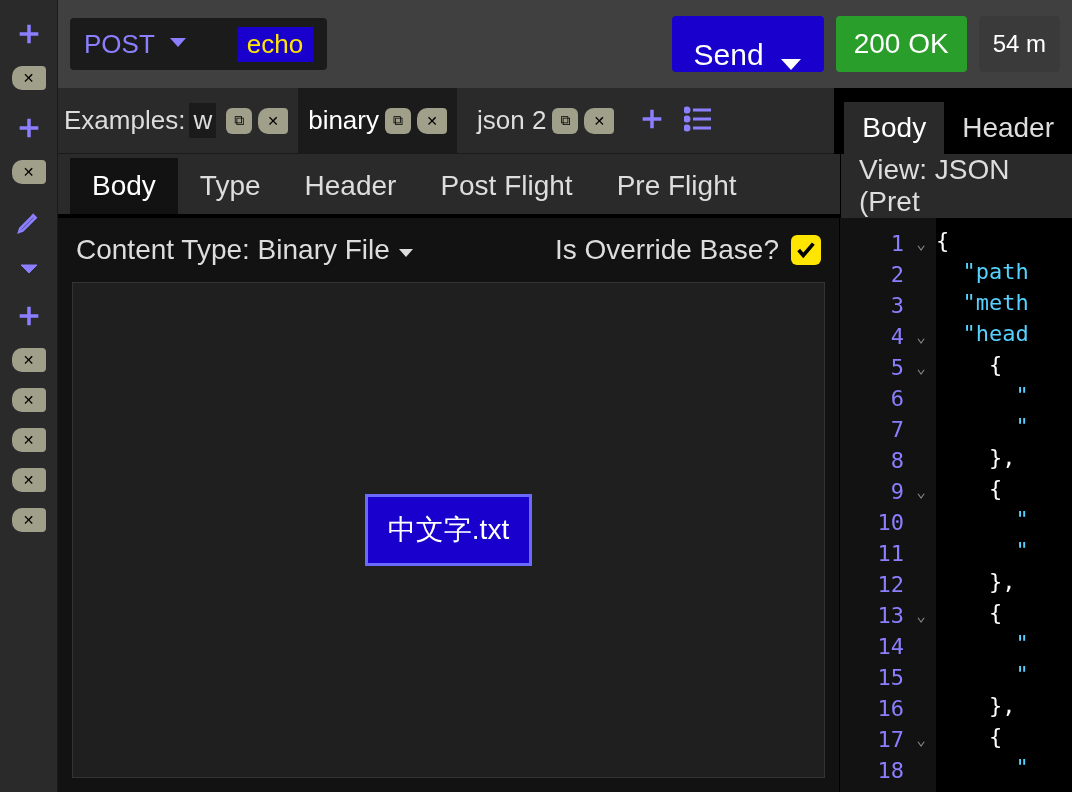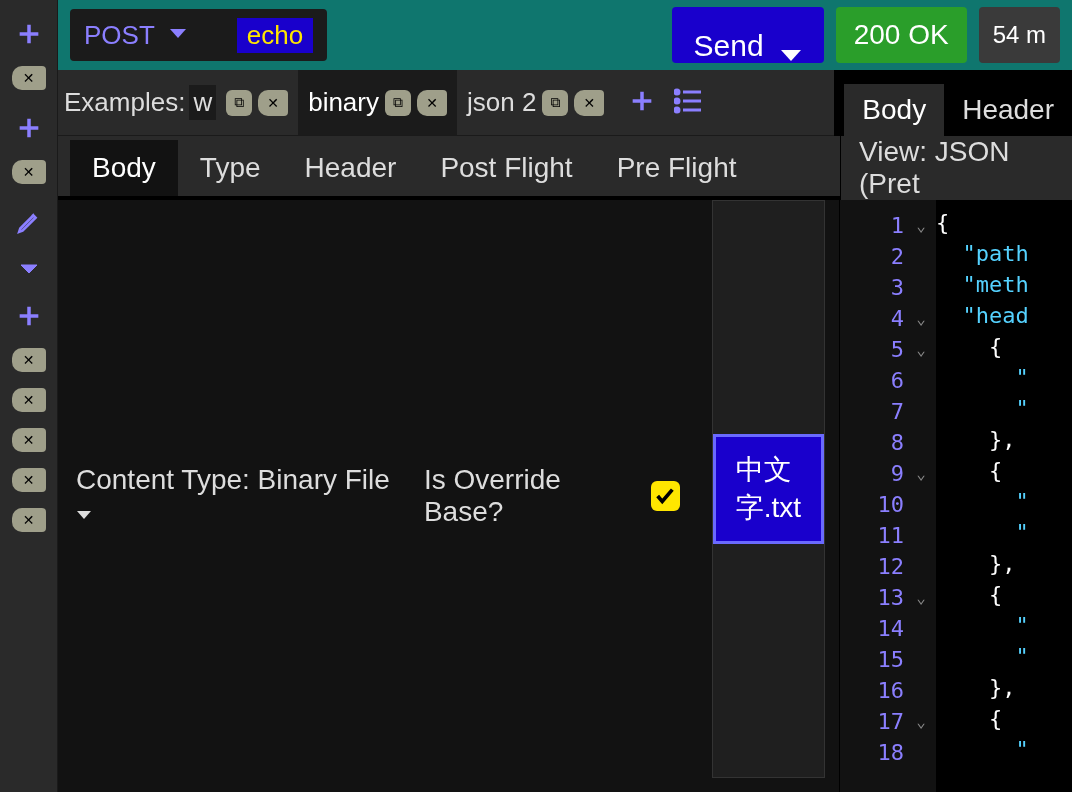--- a/index.html
+++ b/index.html
@@ -28,22 +28,22 @@
     margin-top: -6px;
   }
   .rail-chev { width:32px; height:18px; display:flex; align-items:center; justify-content:center; }
   .rail-chev svg { stroke:#8b7fff; fill:#8b7fff; }
 
   
   .main { flex:1; display:flex; flex-direction:column; }
 
   
   .request-bar {
-    height: 70px;
-    background: #0f766e;
+    height: 88px;
+    background: #404040;
     display:flex; align-items:center;
     padding: 0 12px;
     gap: 12px;
   }
   .method-box {
     background: #1b1b1b;
     display:flex; align-items:center;
     padding: 6px 14px;
     border-radius: 4px;
     height: 52px;
@@ -166,21 +166,21 @@
     color:#ddd;
     padding-left:18px;
     border-left:1px solid #000;
   }
 
   
   .row4 { display:flex; flex:1; overflow:hidden; }
   .req-body-panel {
     flex:1;
     background:#121212;
-    display:flex; flex-direction:row;
+    display:flex; flex-direction:column;
     border-right:1px solid #000;
   }
   .ct-bar {
     display:flex; align-items:center;
     padding:16px 18px;
     font-size:28px;
     color:#ddd;
     gap:12px;
   }
   .ct-bar .ct-caret svg { fill:#ddd; }
@@ -303,21 +303,21 @@
   </div>
 
   <div class="row2">
     <div class="examples-area">
       <span class="example-label">Examples:</span>
       <span style="font-size:26px;background:#1b1b1b;padding:2px 4px;">w</span>
       <span class="ex-tab">
         <span class="dup-ic">⧉</span>
         <span class="close-ic">✕</span>
       </span>
-      <div id="ex-tabs-mount" style="display: flex; height: 100%;">
+      <div id="ex-tabs-mount" style="display: flex; height: 100%; gap: 10px;">
           <div class="ex-tab active">
             <span>binary</span>
             <span class="dup-ic">⧉</span>
             <span class="close-ic">✕</span>
           </div>
           <div class="ex-tab">
             <span>json 2</span>
             <span class="dup-ic">⧉</span>
             <span class="close-ic">✕</span>
           </div>

